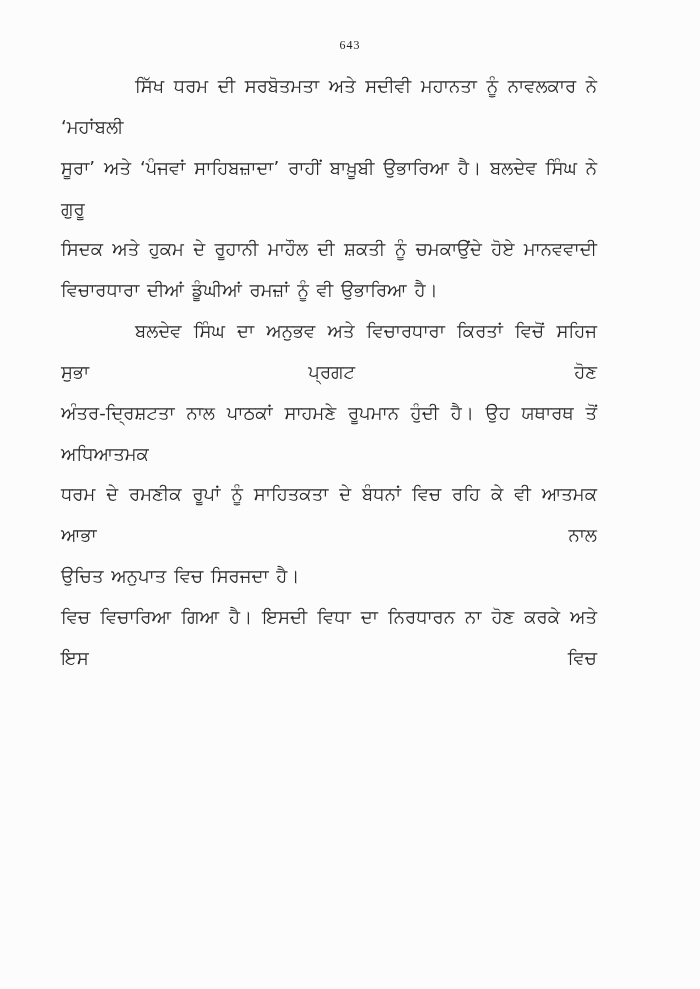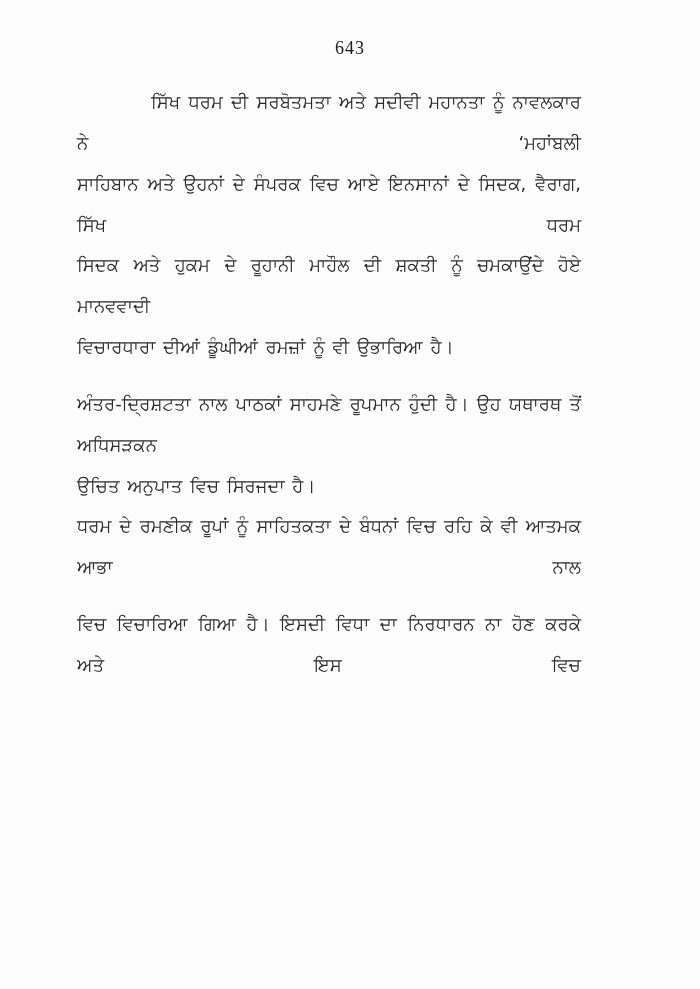--- a/index.html
+++ b/index.html
@@ -12,32 +12,32 @@
     font-family: "DejaVu Sans", sans-serif;
     color: #2b2b2b;
   }
   .page-number {
     position: absolute;
     top: 38px;
     left: 0;
     width: 100%;
     text-align: center;
     font-family: "Liberation Serif", serif;
-    font-size: 18px;
+    font-size: 12px;
     color: #1c1c1c;
     letter-spacing: 1px;
   }
   .text-block {
     position: absolute;
     top: 66px;
     left: 61px;
     width: 536px;
     font-size: 18px;
   }
-  .para { margin: 16px; padding: 0; }
+  .para { margin: 0; padding: 0; }
   .tl {
     display: block;
     line-height: 40.85px;
     white-space: normal;
     word-spacing: 2px;
   }
   
   .j {
     text-align: justify;
     text-align-last: justify;
@@ -54,29 +54,30 @@
 </head>
 <body>
 
 <div class="page">
   <div class="page-number">643</div>
 
   <div class="text-block">
 
     <p class="para">
       <span class="tl j first">ਸਿੱਖ ਧਰਮ ਦੀ ਸਰਬੋਤਮਤਾ ਅਤੇ ਸਦੀਵੀ ਮਹਾਨਤਾ ਨੂੰ ਨਾਵਲਕਾਰ ਨੇ ‘ਮਹਾਂਬਲੀ</span>
-      <span class="tl j">ਸਾਹਿਬਾਨ ਅਤੇ ਉਹਨਾਂ ਦੇ ਸੰਪਰਕ ਵਿਚ ਆਏ ਇਨਸਾਨਾਂ ਦੇ ਸਿਦਕ, ਵੈਰਾਗ, ਸਿੱਖ ਧਰਮ</span>
+      <span class="tl j">ਸੂਰਾ’ ਅਤੇ ‘ਪੰਜਵਾਂ ਸਾਹਿਬਜ਼ਾਦਾ’ ਰਾਹੀਂ ਬਾਖ਼ੂਬੀ ਉਭਾਰਿਆ ਹੈ। ਬਲਦੇਵ ਸਿੰਘ ਨੇ ਗੁਰੂ</span>
       <span class="tl j">ਸਿਦਕ ਅਤੇ ਹੁਕਮ ਦੇ ਰੂਹਾਨੀ ਮਾਹੌਲ ਦੀ ਸ਼ਕਤੀ ਨੂੰ ਚਮਕਾਉਂਦੇ ਹੋਏ ਮਾਨਵਵਾਦੀ</span>
       <span class="tl last">ਵਿਚਾਰਧਾਰਾ ਦੀਆਂ ਡੂੰਘੀਆਂ ਰਮਜ਼ਾਂ ਨੂੰ ਵੀ ਉਭਾਰਿਆ ਹੈ।</span>
     </p>
 
     <p class="para">
-      <span class="tl j">ਅੰਤਰ-ਦ੍ਰਿਸ਼ਟਤਾ ਨਾਲ ਪਾਠਕਾਂ ਸਾਹਮਣੇ ਰੂਪਮਾਨ ਹੁੰਦੀ ਹੈ। ਉਹ ਯਥਾਰਥ ਤੋਂ ਅਧਿਸੜਕਨ</span>
+      <span class="tl j first">ਬਲਦੇਵ ਸਿੰਘ ਦਾ ਅਨੁਭਵ ਅਤੇ ਵਿਚਾਰਧਾਰਾ ਕਿਰਤਾਂ ਵਿਚੋਂ ਸਹਿਜ ਸੁਭਾ ਪ੍ਰਗਟ ਹੋਣ</span>
+      <span class="tl j">ਅੰਤਰ-ਦ੍ਰਿਸ਼ਟਤਾ ਨਾਲ ਪਾਠਕਾਂ ਸਾਹਮਣੇ ਰੂਪਮਾਨ ਹੁੰਦੀ ਹੈ। ਉਹ ਯਥਾਰਥ ਤੋਂ ਅਧਿਆਤਮਕ</span>
+      <span class="tl j">ਧਰਮ ਦੇ ਰਮਣੀਕ ਰੂਪਾਂ ਨੂੰ ਸਾਹਿਤਕਤਾ ਦੇ ਬੰਧਨਾਂ ਵਿਚ ਰਹਿ ਕੇ ਵੀ ਆਤਮਕ ਆਭਾ ਨਾਲ</span>
       <span class="tl last">ਉਚਿਤ ਅਨੁਪਾਤ ਵਿਚ ਸਿਰਜਦਾ ਹੈ।</span>
-      <span class="tl j">ਧਰਮ ਦੇ ਰਮਣੀਕ ਰੂਪਾਂ ਨੂੰ ਸਾਹਿਤਕਤਾ ਦੇ ਬੰਧਨਾਂ ਵਿਚ ਰਹਿ ਕੇ ਵੀ ਆਤਮਕ ਆਭਾ ਨਾਲ</span>
     </p>
 
     <p class="para">
       <span class="tl j">ਵਿਚ ਵਿਚਾਰਿਆ ਗਿਆ ਹੈ। ਇਸਦੀ ਵਿਧਾ ਦਾ ਨਿਰਧਾਰਨ ਨਾ ਹੋਣ ਕਰਕੇ ਅਤੇ ਇਸ ਵਿਚ</span>
 
     </p>
 
   </div>
 </div>
 

